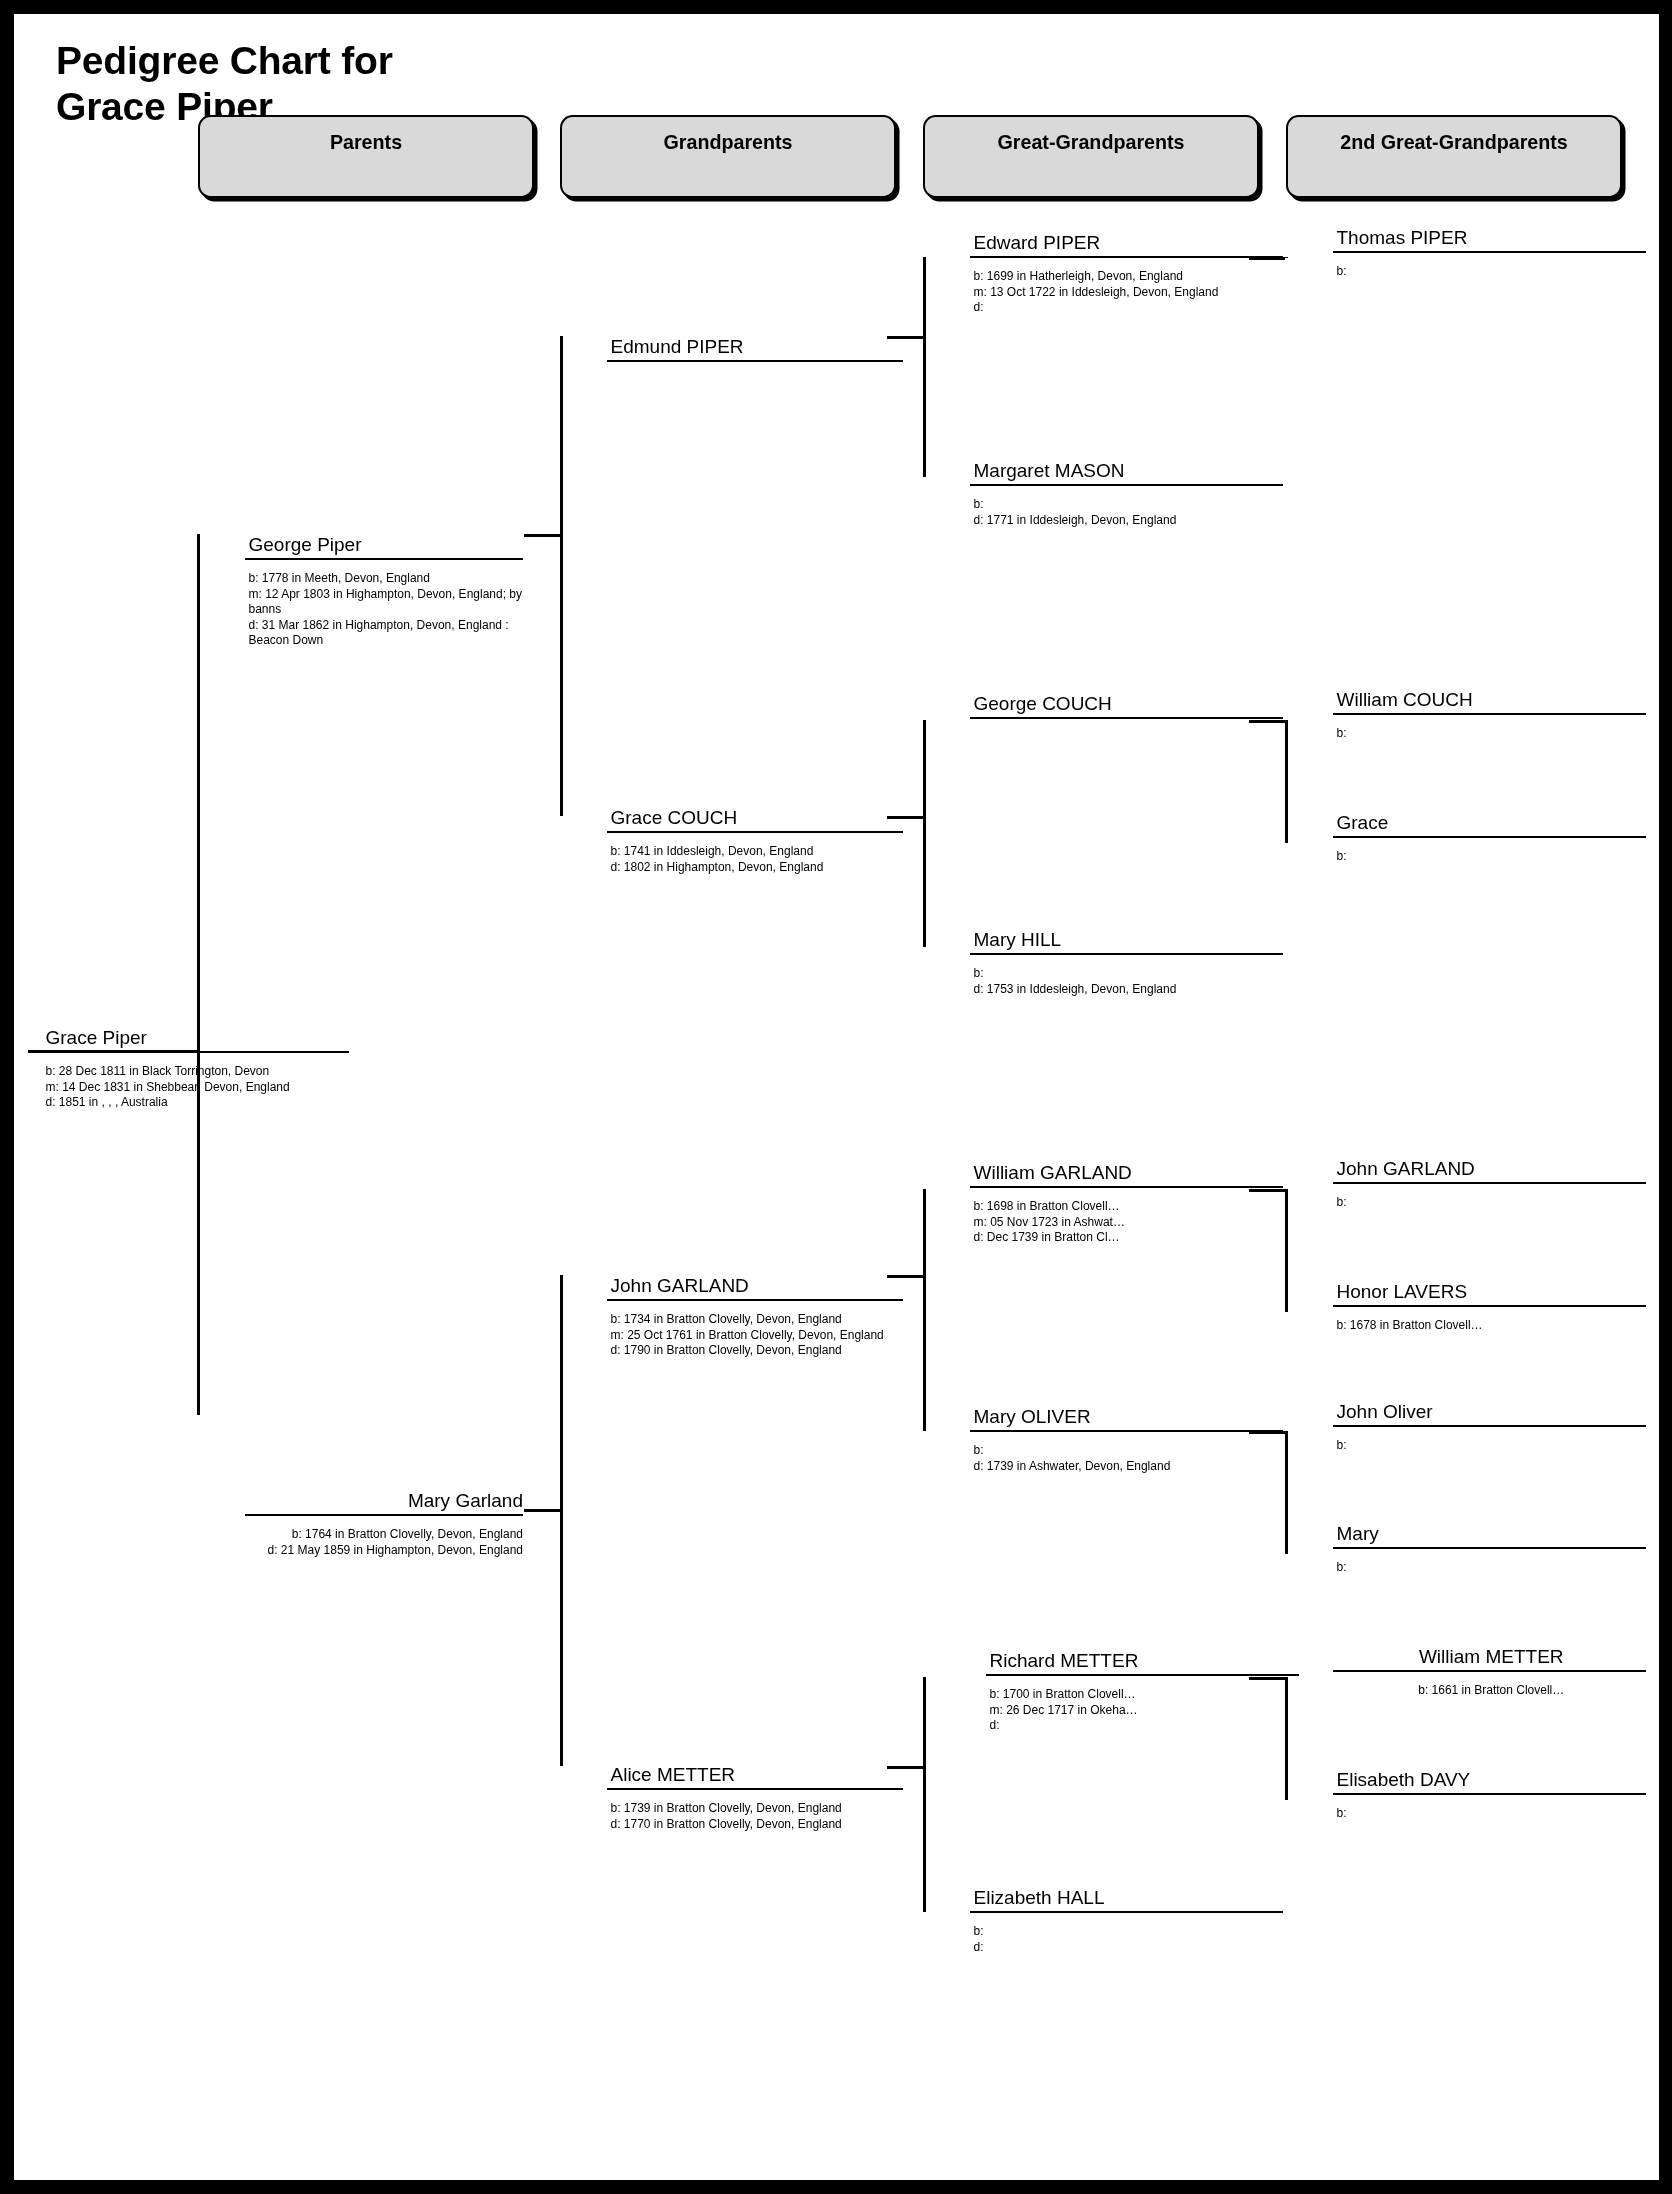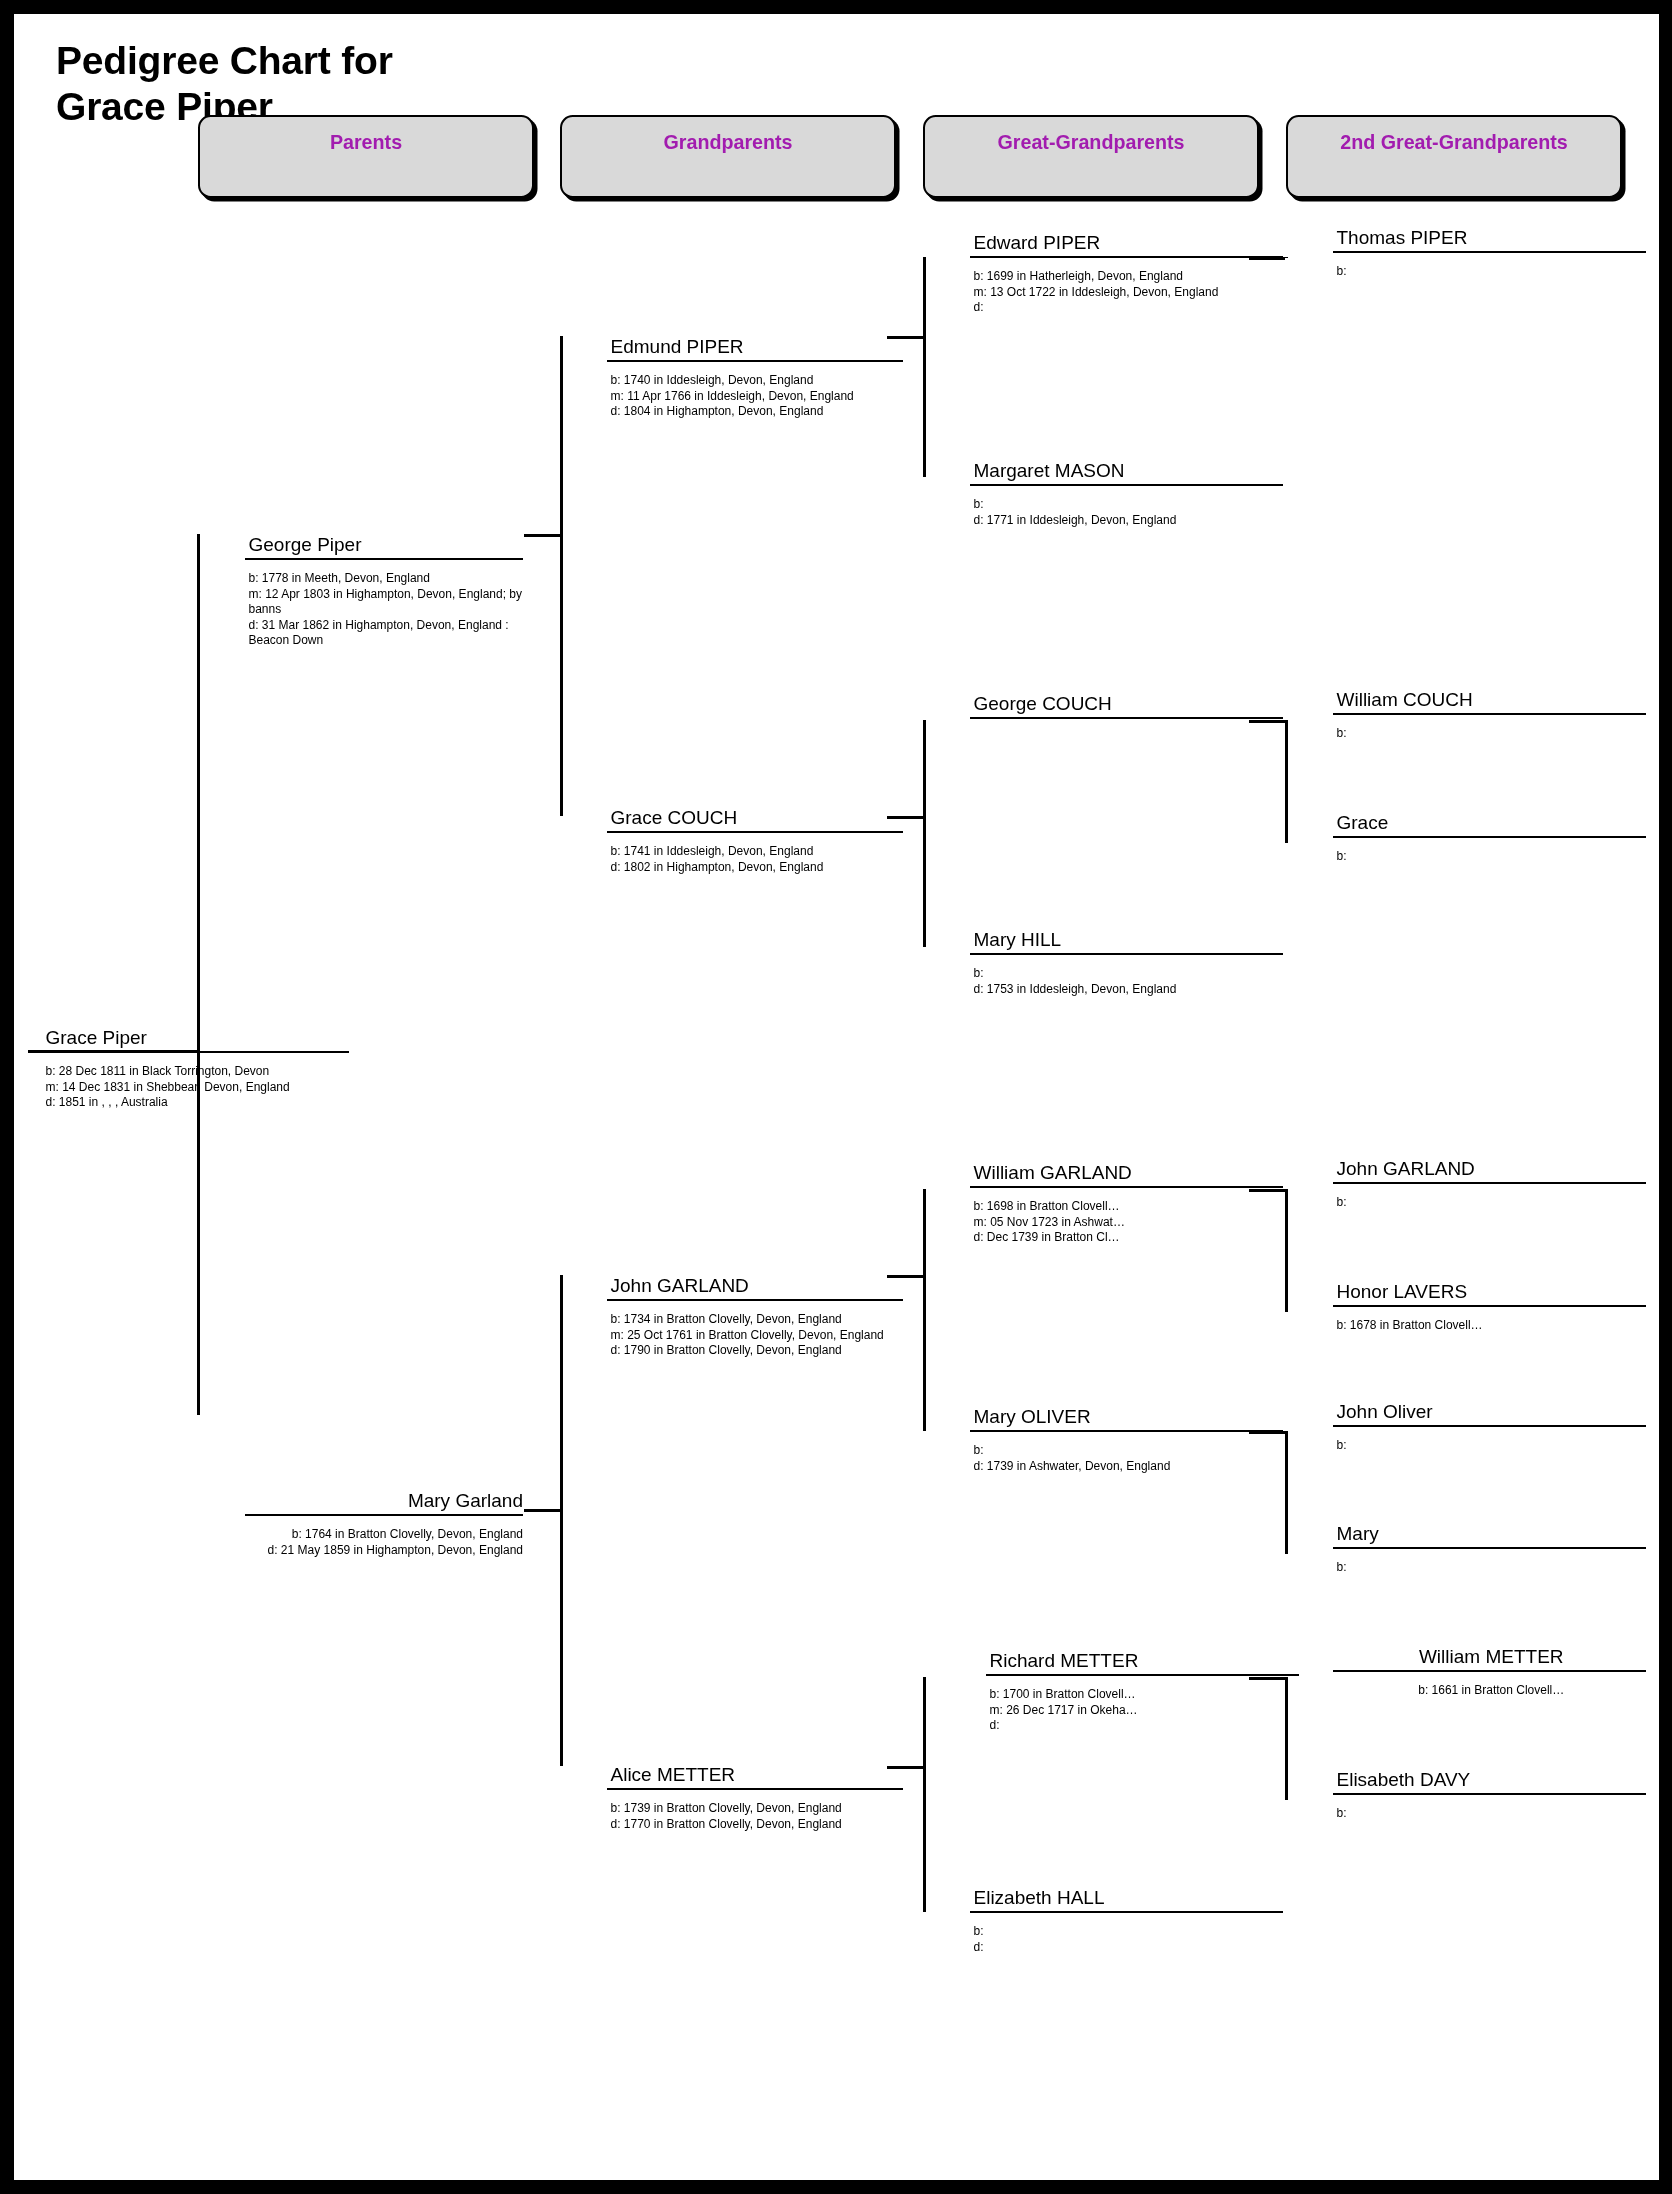--- a/index.html
+++ b/index.html
@@ -40,21 +40,21 @@
     height: 83px;
     background: #d9d9d9;
     border: 2.3px solid #000;
     border-radius: 12.7px;
     box-shadow: 3.5px 3.5px 0 #000;
     display: flex;
     align-items: center;
     justify-content: center;
     font-size: 19.7px;
     font-weight: bold;
-    color: #a21caf;
+    color: #000000;
   }
   .colhead span { display:block; margin-top:-28px; }
 
   
   .person {
     position: absolute;
     color: #000;
   }
   .pname {
     font-size: 19px;
@@ -171,25 +171,20 @@
       <div class="prule"></div>
       <div class="pbody">
         <div>b: 1764 in Bratton Clovelly, Devon, England</div>
         <div>d: 21 May 1859 in Highampton, Devon, England</div>
       </div>
     </div>
 
     <div class="person" style="left:593px; top:322px; width:296px;">
       <div class="pname">Edmund PIPER</div>
       <div class="prule"></div>
-      <div class="pbody">
-        <div>b: 1740 in Iddesleigh, Devon, England</div>
-        <div>m: 11 Apr 1766 in Iddesleigh, Devon, England</div>
-        <div>d: 1804 in Highampton, Devon, England</div>
-      </div>
     </div>
 
     <div class="person" style="left:593px; top:793px; width:296px;">
       <div class="pname">Grace COUCH</div>
       <div class="prule"></div>
       <div class="pbody">
         <div>b: 1741 in Iddesleigh, Devon, England</div>
         <div>d: 1802 in Highampton, Devon, England</div>
       </div>
     </div>

